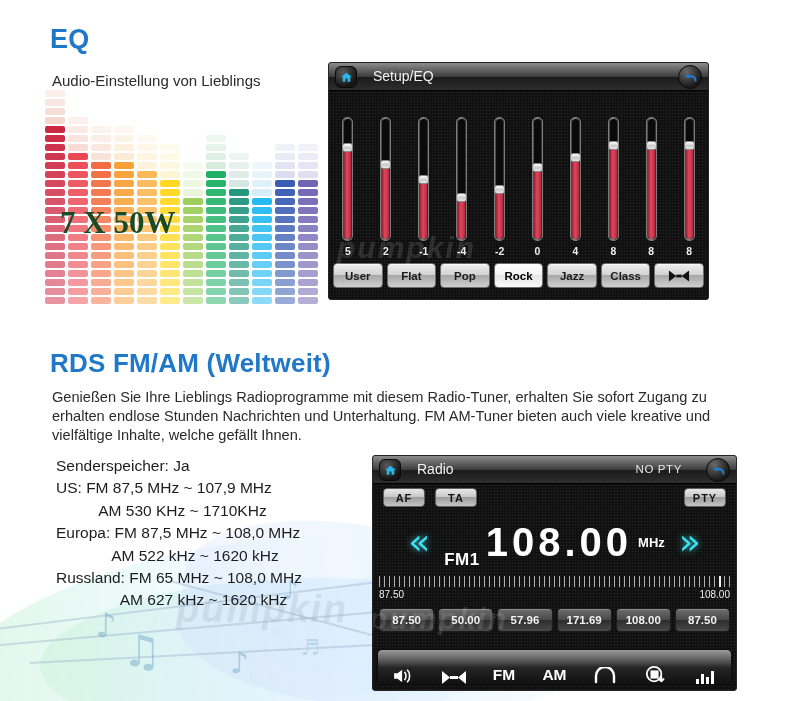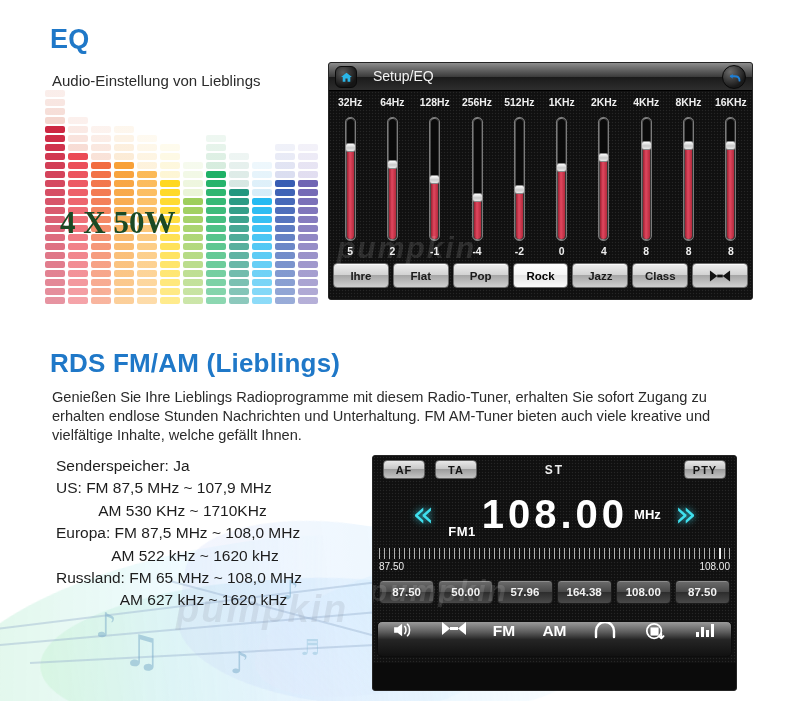--- a/index.html
+++ b/index.html
@@ -64,21 +64,21 @@
   .mesh {
     background-color: #121212;
     background-image:
       radial-gradient(rgba(255,255,255,.085) .6px, transparent .7px),
       radial-gradient(rgba(0,0,0,.55) .6px, transparent .7px);
     background-size: 3px 3px, 3px 3px;
     background-position: 0 0, 1.5px 1.5px;
   }
 
   
-  #eq-panel { left: 328px; top: 62px; width: 425px; height: 238px; }
+  #eq-panel { left: 328px; top: 62px; width: 381px; height: 238px; }
   .eq-body { height: 209px; position: relative; }
   .freq-row { position: absolute; left: 0; top: 6px; width: 100%; display: flex; }
   .freq-lbl { flex: 1; text-align: center; font-size: 10.4px; color: #f0f0f0; font-weight: bold; }
   .slider-row { position: absolute; left: 0; top: 26px; width: 100%; height: 128px; display: flex; align-items: flex-start; }
   .slider-cell { flex: 1; display: flex; justify-content: center; }
   .track {
     width: 11px; height: 124px; border-radius: 5px; position: relative;
     background: linear-gradient(to right,#3e3e3e,#8f8f8f 35%,#2b2b2b);
     border: 1px solid #7b7b7b;
   }
@@ -104,39 +104,39 @@
   .rsbtn {
     position: absolute; top: 0; height: 19px; width: 42px; border-radius: 4px;
     display: flex; align-items: center; justify-content: center;
     font-size: 11px; font-weight: bold; color: #141414; letter-spacing: 1px;
     background: linear-gradient(to bottom,#e8e8e8 0%,#c6c6c6 48%,#9d9d9d 50%,#c4c4c4 100%);
     border: 1px solid #606060;
   }
   .st-lbl { position: absolute; left: 0; right: 0; top: 3px; text-align: center; font-size: 12px; color: #ededed; font-weight: bold; letter-spacing: 2px; }
   .freq-disp { position: absolute; left: 0; top: 30px; width: 100%; height: 56px; display: flex; align-items: center; justify-content: center; gap: 6px; }
   .chev { color: #3fe0ee; font-size: 36px; line-height: 1; text-shadow: 0 0 7px rgba(60,220,240,.85); font-family: "DejaVu Sans", sans-serif; }
-  .band { font-size: 13px; color: #fff; font-weight: bold; letter-spacing: .5px; margin-top: 35px; }
+  .band { font-size: 17px; color: #fff; font-weight: bold; letter-spacing: .5px; margin-top: 35px; }
   .bigfreq { font-size: 40px; color: #ffffff; font-weight: bold; letter-spacing: 4px; line-height: 1; }
   .unit { font-size: 13px; color: #fff; font-weight: bold; }
   .scale-wrap { position: absolute; left: 6px; right: 6px; top: 92px; height: 30px; }
   .ticks { height: 11px; position: relative; overflow: hidden;
            background-image: repeating-linear-gradient(to right, rgba(215,215,215,.8) 0 1px, transparent 1px 5px); }
   .tick-mark { position: absolute; top: -6px; width: 2px; height: 17px; background: #f2f2f2; }
   .scale-min { position: absolute; left: 0; top: 13px; font-size: 10px; color: #eee; }
   .scale-max { position: absolute; right: 0; top: 13px; font-size: 10px; color: #eee; }
   .presets { position: absolute; left: 6px; right: 6px; top: 124px; display: flex; gap: 4px; }
   .prbtn {
     flex: 1; height: 24px; border-radius: 4px; display: flex; align-items: center; justify-content: center;
     font-size: 11.5px; color: #f2f2f2; font-weight: bold;
     background: linear-gradient(to bottom,#6d6d6d 0%,#4a4a4a 48%,#2c2c2c 50%,#494949 100%);
     border: 1px solid #1c1c1c; box-shadow: inset 0 1px 0 rgba(255,255,255,.22);
   }
   .r-toolbar {
     position: absolute; left: 4px; right: 4px; bottom: 6px; height: 36px; border-radius: 5px;
-    display: flex; align-items: flex-start;
+    display: flex; align-items: flex-end;
     background: linear-gradient(to bottom,#9a9a9a 0%,#5c5c5c 30%,#252525 52%,#111 100%);
     border: 1px solid #0d0d0d;
   }
   .tb-item { flex: 1; display: flex; align-items: center; justify-content: center; color: #fff; font-size: 15.5px; font-weight: bold; }
   .tb-item svg { display: block; }
 
   
   .wm { position: absolute; color: rgba(255,255,255,.12); font-style: italic; font-weight: bold; letter-spacing: 2px; pointer-events: none; }
   .wm-dark { position: absolute; color: rgba(150,160,175,.22); font-style: italic; font-weight: bold; letter-spacing: 2px; pointer-events: none; }
 </style>
@@ -408,50 +408,38 @@
       <div class="eqcell" style="background: linear-gradient(to right, rgb(91, 78, 168), rgb(91, 78, 168)); opacity: 0.773529;"></div>
       <div class="eqcell" style="background: linear-gradient(to right, rgb(91, 78, 168), rgb(91, 78, 168)); opacity: 0.805882;"></div>
       <div class="eqcell" style="background: linear-gradient(to right, rgb(91, 78, 168), rgb(91, 78, 168)); opacity: 0.838235;"></div>
       <div class="eqcell" style="background: linear-gradient(to right, rgb(91, 78, 168), rgb(91, 78, 168)); opacity: 0.870588;"></div>
       <div class="eqcell" style="background: linear-gradient(rgb(220, 216, 238), rgb(220, 216, 238)); opacity: 0.84;"></div>
       <div class="eqcell" style="background: linear-gradient(rgb(220, 216, 238), rgb(220, 216, 238)); opacity: 0.68;"></div>
       <div class="eqcell" style="background: linear-gradient(rgb(220, 216, 238), rgb(220, 216, 238)); opacity: 0.52;"></div>
       <div class="eqcell" style="background: linear-gradient(rgb(220, 216, 238), rgb(220, 216, 238)); opacity: 0.36;"></div>
     </div>
   </div>
-<div style="position:absolute; left:60px; top:205px; font-size:31px; font-weight:bold; color:#1b4a24; font-family:'Liberation Serif',serif;">4 X 50W</div>
+<div style="position:absolute; left:60px; top:205px; font-size:31px; font-weight:bold; color:#1b4a24; font-family:'Liberation Serif',serif;">7 X 50W</div>
 
 <div class="panel" id="eq-panel">
   <div class="pbar">
     <div class="homebtn">
       <svg width="13" height="13" viewBox="0 0 24 24" fill="#29b6e8">
           <path d="M12 3 2 11h3v9h5v-6h4v6h5v-9h3z"></path>
         </svg>
     </div>
     <div class="pbar-title">Setup/EQ</div>
     <div class="backbtn">
       <svg width="15" height="15" viewBox="0 0 24 24" fill="none" stroke="#1e7fd6" stroke-width="3" stroke-linecap="round">
         <path d="M20 17c0-4.5-3.5-7-8-7H6"></path>
           <path d="M9 6 5 10l4 4" fill="#1e7fd6" stroke="none"></path>
       </svg>
     </div>
   </div>
   <div class="eq-body mesh">
-    <div class="freq-row" id="eq-bands">
-        <div class="freq-lbl">32Hz</div>
-        <div class="freq-lbl">64Hz</div>
-        <div class="freq-lbl">128Hz</div>
-        <div class="freq-lbl">256Hz</div>
-        <div class="freq-lbl">512Hz</div>
-        <div class="freq-lbl">1KHz</div>
-        <div class="freq-lbl">2KHz</div>
-        <div class="freq-lbl">4KHz</div>
-        <div class="freq-lbl">8KHz</div>
-        <div class="freq-lbl">16KHz</div>
-      </div>
     <div class="slider-row" id="eq-sliders">
         <div class="slider-cell">
           <div class="track">
             <div class="track-inner">
               <div class="fill" style="height:76%"></div>
             </div>
             <div class="knob" style="bottom:calc(76% - 5px)"></div>
           </div>
         </div>
         <div class="slider-cell">
@@ -533,55 +521,69 @@
         <div class="val-lbl">-1</div>
         <div class="val-lbl">-4</div>
         <div class="val-lbl">-2</div>
         <div class="val-lbl">0</div>
         <div class="val-lbl">4</div>
         <div class="val-lbl">8</div>
         <div class="val-lbl">8</div>
         <div class="val-lbl">8</div>
       </div>
     <div class="preset-row" id="eq-presets">
-        <div class="pbtn">Ihre</div>
+        <div class="pbtn">User</div>
         <div class="pbtn">Flat</div>
         <div class="pbtn">Pop</div>
         <div class="pbtn sel">Rock</div>
         <div class="pbtn">Jazz</div>
         <div class="pbtn">Class</div>
         <div class="pbtn">
           <svg width="22" height="12" viewBox="0 0 24 12" fill="#111">
             <path d="M1 0 9 6 1 12z"></path>
             <path d="M23 0 15 6 23 12z"></path>
             <rect x="9" y="4.5" width="6" height="3"></rect>
           </svg>
         </div>
       </div>
     <div class="wm" style="left:8px; top:140px; font-size:30px;">pumpkin</div>
   </div>
 </div>
 
-<div class="h-title rds-title">RDS FM/AM (Lieblings)</div>
+<div class="h-title rds-title">RDS FM/AM (Weltweit)</div>
 <div class="para">Genießen Sie Ihre Lieblings Radioprogramme mit diesem Radio-Tuner, erhalten Sie sofort Zugang zu erhalten endlose Stunden Nachrichten und Unterhaltung. FM AM-Tuner bieten auch viele kreative und vielfältige Inhalte, welche gefällt Ihnen.</div>
 <div class="spec">Senderspeicher: Ja
 US: FM 87,5 MHz ~ 107,9 MHz
           AM 530 KHz ~ 1710KHz
 Europa: FM 87,5 MHz ~ 108,0 MHz
              AM 522 kHz ~ 1620 kHz
 Russland: FM 65 MHz ~ 108,0 MHz
                AM 627 kHz ~ 1620 kHz</div>
 
 <div class="panel" id="radio-panel">
+  <div class="pbar">
+    <div class="homebtn">
+      <svg width="13" height="13" viewBox="0 0 24 24" fill="#29b6e8">
+          <path d="M12 3 2 11h3v9h5v-6h4v6h5v-9h3z"></path>
+        </svg>
+    </div>
+    <div class="pbar-title">Radio</div>
+    <div class="pbar-right">NO PTY</div>
+    <div class="backbtn">
+      <svg width="15" height="15" viewBox="0 0 24 24" fill="none" stroke="#1e7fd6" stroke-width="3" stroke-linecap="round">
+        <path d="M20 17c0-4.5-3.5-7-8-7H6"></path>
+          <path d="M9 6 5 10l4 4" fill="#1e7fd6" stroke="none"></path>
+      </svg>
+    </div>
+  </div>
   <div class="r-body mesh">
 
     <div class="r-toprow">
       <div class="rsbtn" style="left:10px;">AF</div>
       <div class="rsbtn" style="left:62px;">TA</div>
-      <div class="st-lbl">ST</div>
       <div class="rsbtn" style="right:10px;">PTY</div>
     </div>
 
     <div class="freq-disp">
       <div class="chev" style="margin-right:8px;">«</div>
       <div class="band">FM1</div>
       <div class="bigfreq">108.00</div>
       <div class="unit">MHz</div>
       <div class="chev" style="margin-left:8px;">»</div>
     </div>
@@ -591,21 +593,21 @@
         <div class="tick-mark" id="scale-marker" style="left: 97%;"></div>
       </div>
       <div class="scale-min">87.50</div>
       <div class="scale-max">108.00</div>
     </div>
 
     <div class="presets" id="radio-presets">
         <div class="prbtn">87.50</div>
         <div class="prbtn">50.00</div>
         <div class="prbtn">57.96</div>
-        <div class="prbtn">164.38</div>
+        <div class="prbtn">171.69</div>
         <div class="prbtn">108.00</div>
         <div class="prbtn">87.50</div>
       </div>
 
     <div class="r-toolbar" id="radio-toolbar">
         <div class="tb-item">
           <svg width="22" height="16" viewBox="0 0 24 18" fill="none">
             <path d="M2 6h4l5-4v14l-5-4H2z" fill="#fff"></path>
             <path d="M14 5c1.8 1.6 1.8 6.4 0 8" stroke="#fff" stroke-width="1.8" stroke-linecap="round"></path>
             <path d="M17 2.5c3.2 2.6 3.2 10.4 0 13" stroke="#fff" stroke-width="1.8" stroke-linecap="round"></path>

